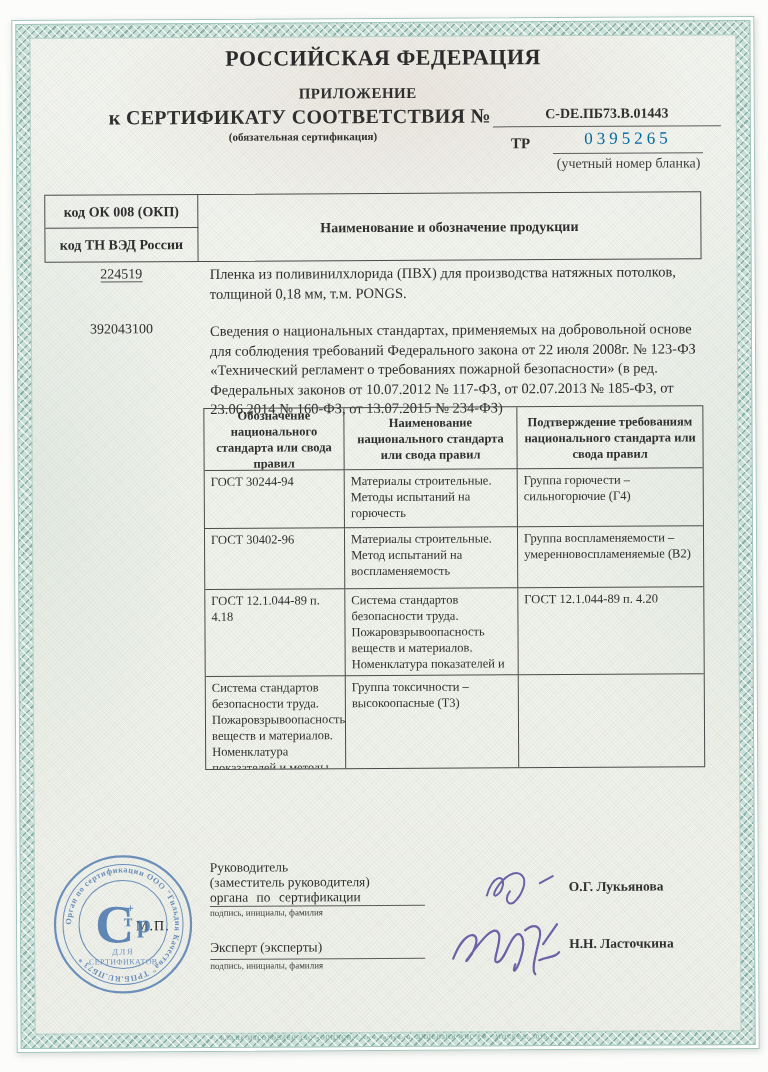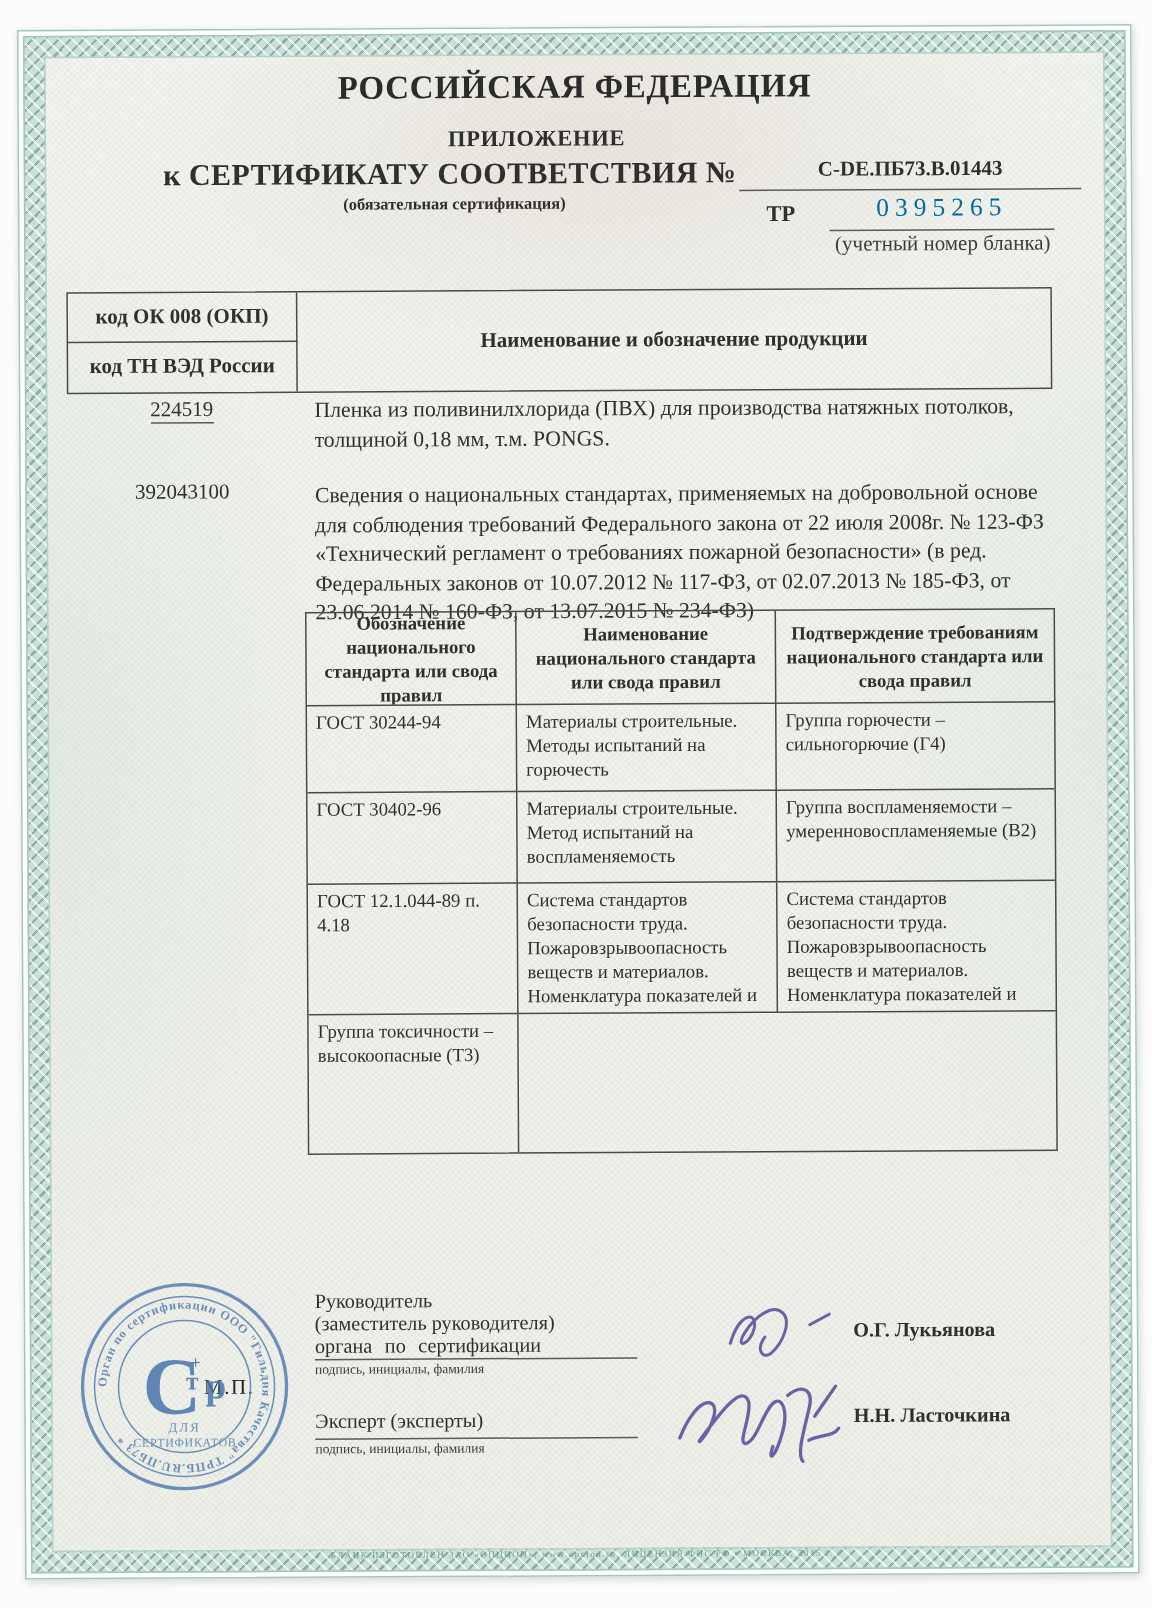--- a/index.html
+++ b/index.html
@@ -95,20 +95,21 @@
       <div>Материалы строительные. Методы испытаний на горючесть</div>
       <div>Группа горючести – сильногорючие (Г4)</div>
 
       <div>ГОСТ 30402-96</div>
       <div>Материалы строительные. Метод испытаний на воспламеняемость</div>
       <div>Группа воспламеняемости – умеренновоспламеняемые (В2)</div>
 
       <div>ГОСТ 12.1.044-89 п. 4.18</div>
       <div>Система стандартов безопасности труда. Пожаровзрывоопасность веществ и материалов. Номенклатура показателей и методы их определения</div>
 
+      <div>ГОСТ 12.1.044-89 п. 4.20</div>
       <div>Система стандартов безопасности труда. Пожаровзрывоопасность веществ и материалов. Номенклатура показателей и методы их определения</div>
       <div>Группа токсичности – высокоопасные (Т3)</div>
     </div>
 
     <div class="abs role" style="left:193px;top:840px;width:240px;">
       <div>Руководитель</div>
       <div>(заместитель руководителя)</div>
       <div class="wsp">органа по сертификации</div>
     </div>
     <div class="abs sigline" style="left:193px;top:886px;width:215px;"></div>

